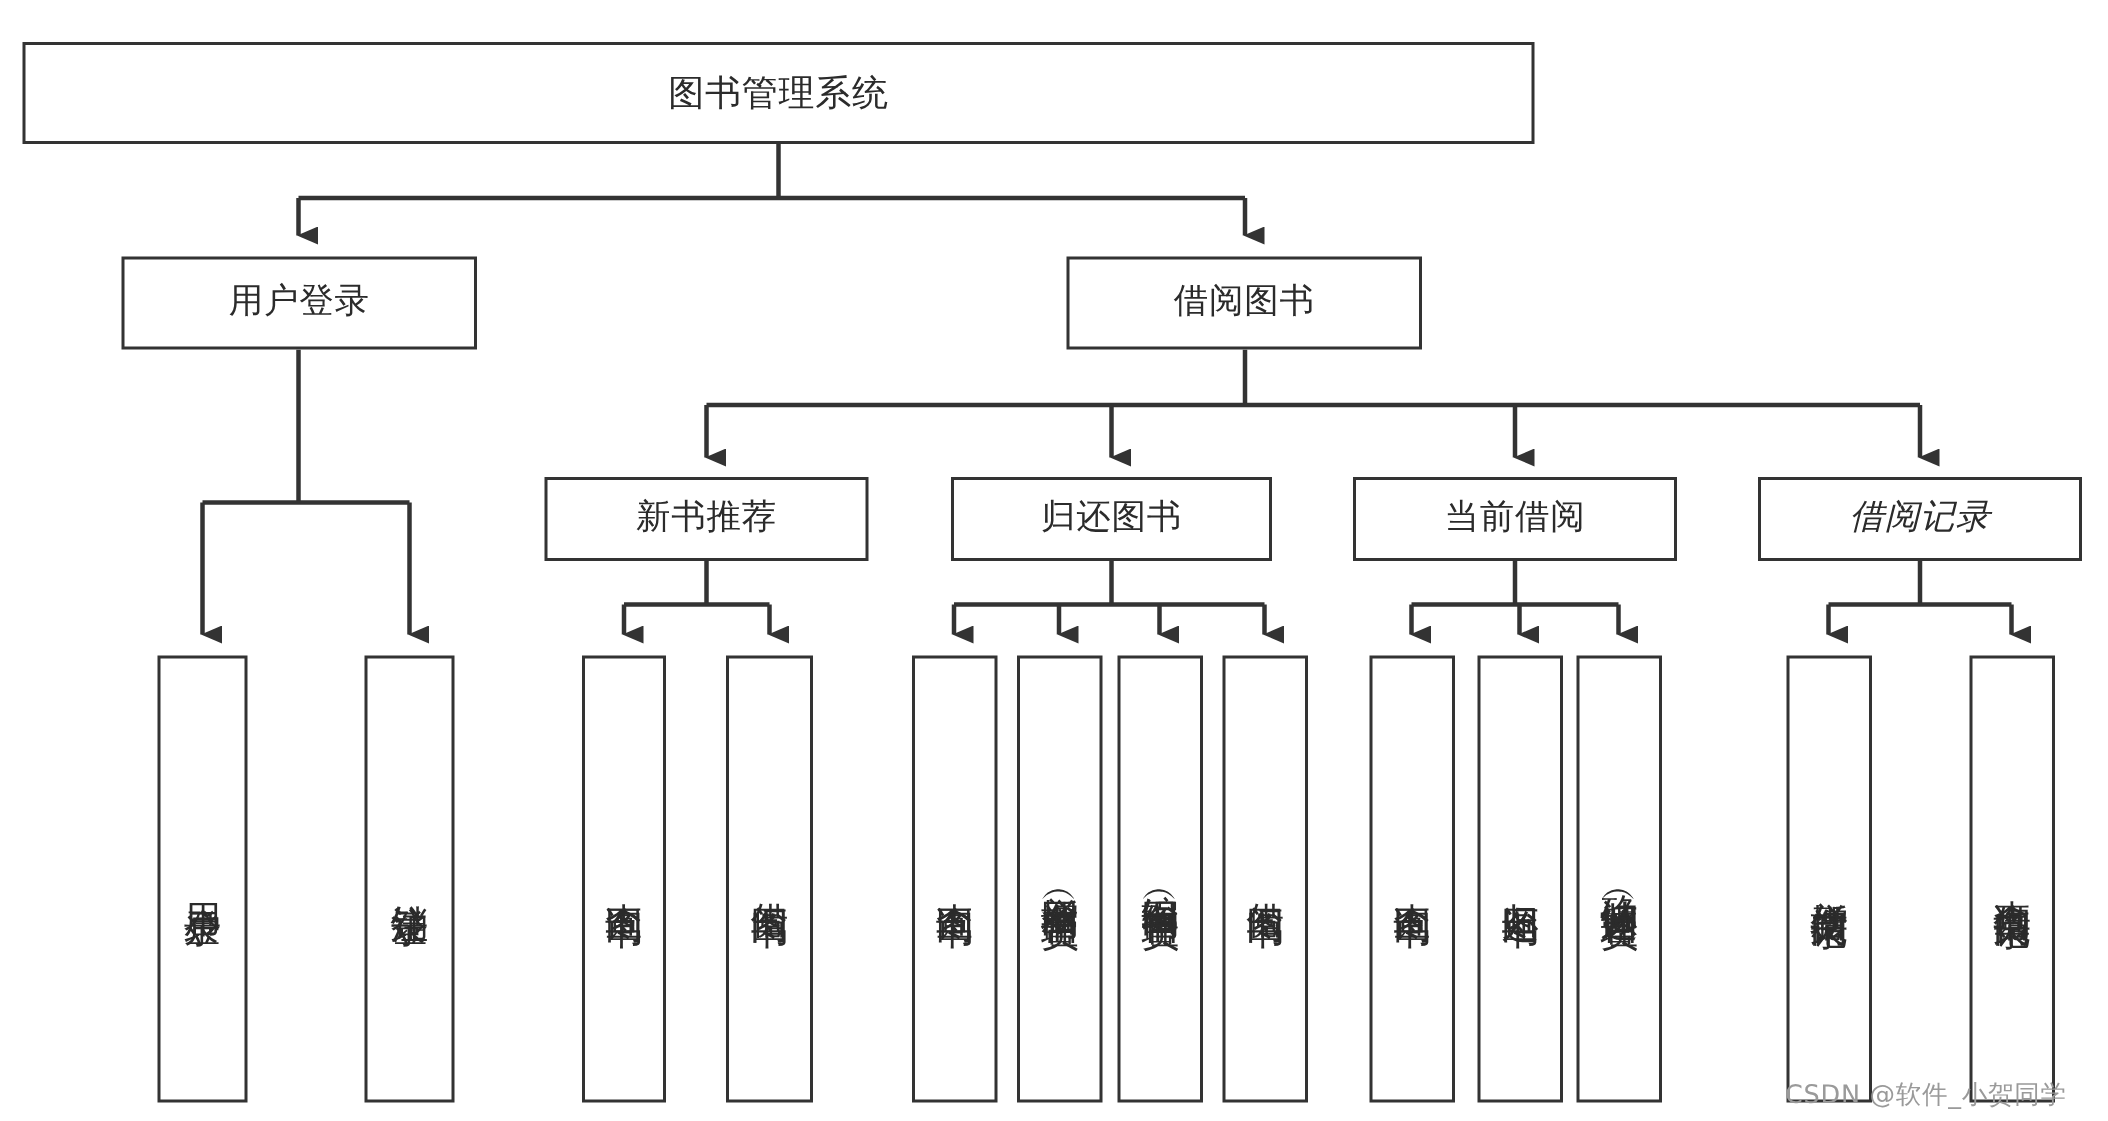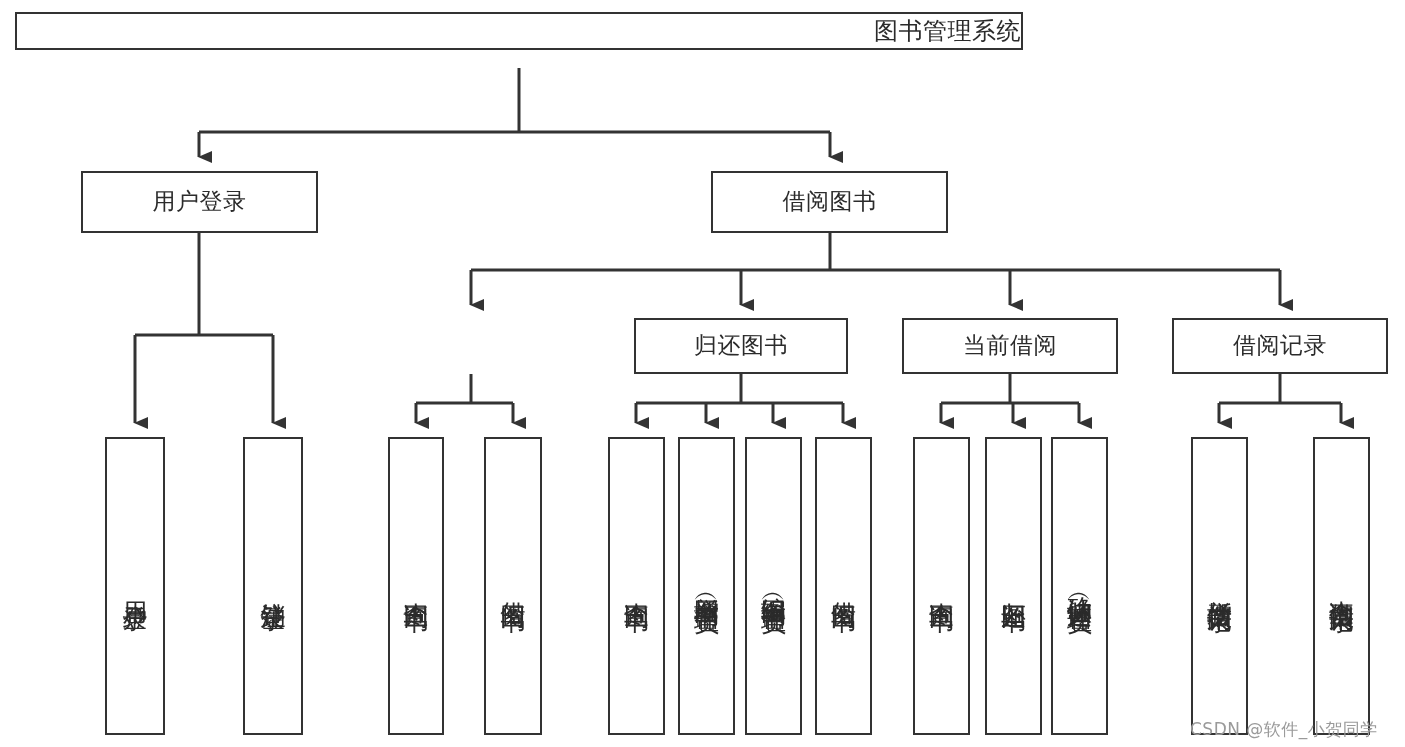--- a/index.html
+++ b/index.html
@@ -117,38 +117,41 @@
       <path d="M 1013 403 L 1013 423" marker-end="url(#arrow)"></path>
       <path d="M 1079 403 L 1079 423" marker-end="url(#arrow)"></path>
 
       <path d="M 1280 374 L 1280 403"></path>
       <path d="M 1219 403 L 1341 403"></path>
       <path d="M 1219 403 L 1219 423" marker-end="url(#arrow)"></path>
       <path d="M 1341 403 L 1341 423" marker-end="url(#arrow)"></path>
     </g>
   </svg>
 
-  <div class="node h root" style="left: 15px; top: 12px; width: 1008px; height: 38px; justify-content: flex-end;">
+  <div class="node h root" style="left: 15px; top: 28px; width: 1008px; height: 68px;">
     <span class="node-label">图书管理系统</span>
   </div>
 
   <div class="node h" style="left: 81px; top: 171px; width: 237px; height: 62px;">
     <span class="node-label">用户登录</span>
   </div>
   <div class="node h" style="left: 711px; top: 171px; width: 237px; height: 62px;">
     <span class="node-label">借阅图书</span>
   </div>
 
+  <div class="node h" style="left: 363px; top: 318px; width: 216px; height: 56px;">
+    <span class="node-label">新书推荐</span>
+  </div>
   <div class="node h" style="left: 634px; top: 318px; width: 214px; height: 56px;">
     <span class="node-label">归还图书</span>
   </div>
   <div class="node h" style="left: 902px; top: 318px; width: 216px; height: 56px;">
     <span class="node-label">当前借阅</span>
   </div>
-  <div class="node h" style="left: 1172px; top: 318px; width: 216px; height: 56px;">
+  <div class="node h" style="left: 1172px; top: 318px; width: 216px; height: 56px; font-style: italic;">
     <span class="node-label">借阅记录</span>
   </div>
 
   <div class="node v" style="left: 105px; top: 437px; width: 60px; height: 298px;">
     <span class="node-label">用户登录</span>
   </div>
   <div class="node v" style="left: 243px; top: 437px; width: 60px; height: 298px;">
     <span class="node-label">注销登录</span>
   </div>
   <div class="node v" style="left: 388px; top: 437px; width: 56px; height: 298px;">

